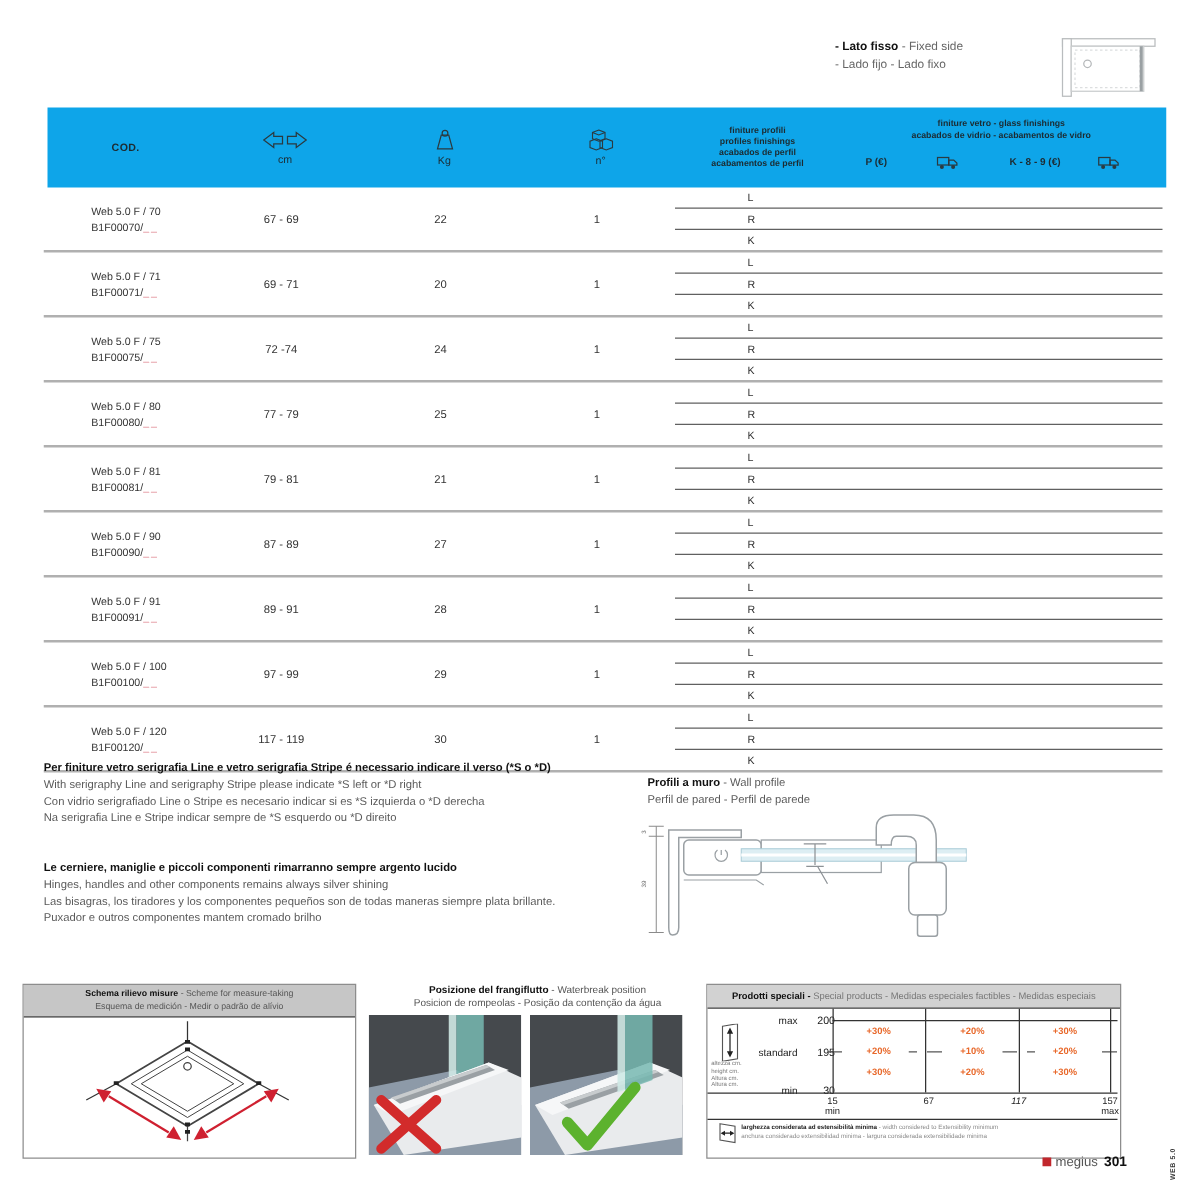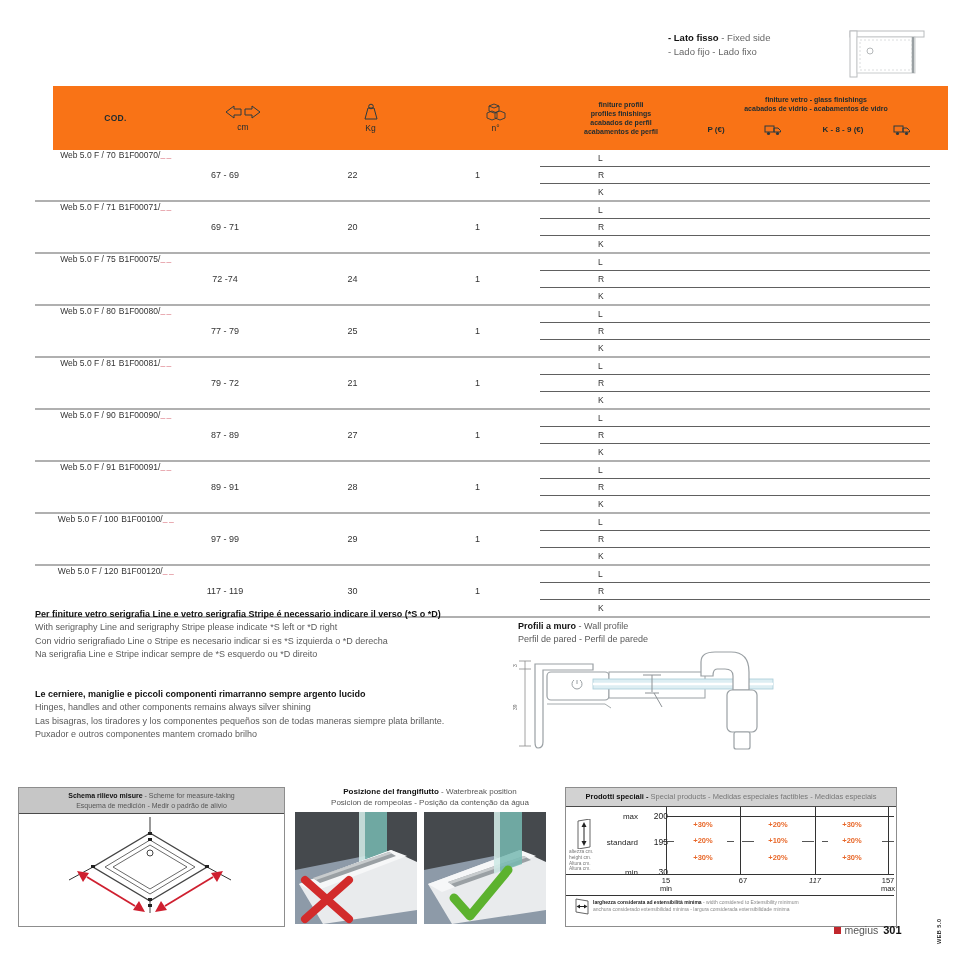--- a/index.html
+++ b/index.html
@@ -7,39 +7,39 @@
        font-family:"Liberation Sans",sans-serif;color:#222;overflow:hidden;
        -webkit-font-smoothing:antialiased}
   .abs{position:absolute}
 
   
   .corner-note{left:668px;top:31px;width:162px;text-align:left;font-size:9.5px;line-height:14px;color:#666}
   .corner-note b{color:#111}
   .corner-diagram{left:840px;top:28px}
 
   
-  .thead{left:53px;top:86px;width:895px;height:64px;background:#f97316;display:flex;color:#1d2b31}
+  .thead{left:38px;top:86px;width:895px;height:64px;background:#0ea5e9;display:flex;color:#1d2b31}
   .th{display:flex;align-items:center;justify-content:center;font-size:8.5px}
   .th-cod{width:125px;font-weight:bold;letter-spacing:.3px}
   .th-icon{flex-direction:column;justify-content:center;gap:2px}
   .th-cm{width:130px}.th-kg{width:125px}.th-qty{width:125px}
   .th-prof{width:126px;flex-direction:column;font-size:7px;line-height:9px;text-align:center;font-weight:bold;justify-content:center}
   .th-glass{flex:1;position:relative;display:block;font-size:7px;text-align:center;font-weight:bold}
   .glass-l1{line-height:9px;margin-top:0}
   .th-glass .glass-wrap{margin-top:9px}
   .price-row{position:absolute;left:0;top:36px;width:100%;height:20px}
   .p-lab{position:absolute;left:2px;top:3px;width:60px;text-align:center;font-size:8px;font-weight:bold}
   .k-lab{position:absolute;left:119px;top:3px;width:80px;text-align:center;font-size:8px;font-weight:bold}
   .truck1{position:absolute;left:80px;top:2px}
   .truck2{position:absolute;left:209px;top:2px}
 
   #product-rows{left:35px;top:150px;width:895px}
   .prod-row{display:flex;height:50px;border-bottom:2px solid #b0b0b0}
   .cell{display:flex;align-items:center;justify-content:center}
-  .cell-code{width:125px;align-items:flex-start;justify-content:center;padding-left:38px;box-sizing:border-box;gap:3px}
+  .cell-code{width:125px;flex-direction:column;align-items:flex-start;justify-content:center;padding-left:38px;box-sizing:border-box;gap:3px}
   .prod-name{font-size:8.5px;color:#333;white-space:nowrap}
   .prod-code{font-size:8.5px;color:#333;white-space:nowrap}
   .code-blank{color:#c32033;font-weight:bold;letter-spacing:1.5px}
   .cell-cm{width:130px}.cell-kg{width:125px}.cell-qty{width:125px}
   .cell-num{font-size:9px;color:#333}
   .cell-fin{flex:1;flex-direction:column;align-items:stretch;justify-content:stretch}
   .fin-row{flex:1;display:flex;align-items:center;border-bottom:1px solid #606060}
   .fin-row:last-child{border-bottom:none}
   .fin-letter{margin-left:58px;font-size:8.5px;color:#333}
 
@@ -249,21 +249,21 @@
         <div class="fin-row">
           <span class="fin-letter">K</span>
         </div>
       </div>
     </div>
     <div class="prod-row">
       <div class="cell cell-code">
         <div class="prod-name">Web 5.0 F / 81</div>
         <div class="prod-code"><span>B1F00081/</span><span class="code-blank">__</span></div>
       </div>
-      <div class="cell cell-num cell-cm">79 - 72</div>
+      <div class="cell cell-num cell-cm">79 - 81</div>
       <div class="cell cell-num cell-kg">21</div>
       <div class="cell cell-num cell-qty">1</div>
       <div class="cell cell-fin">
         <div class="fin-row">
           <span class="fin-letter">L</span>
         </div>
         <div class="fin-row">
           <span class="fin-letter">R</span>
         </div>
         <div class="fin-row">

